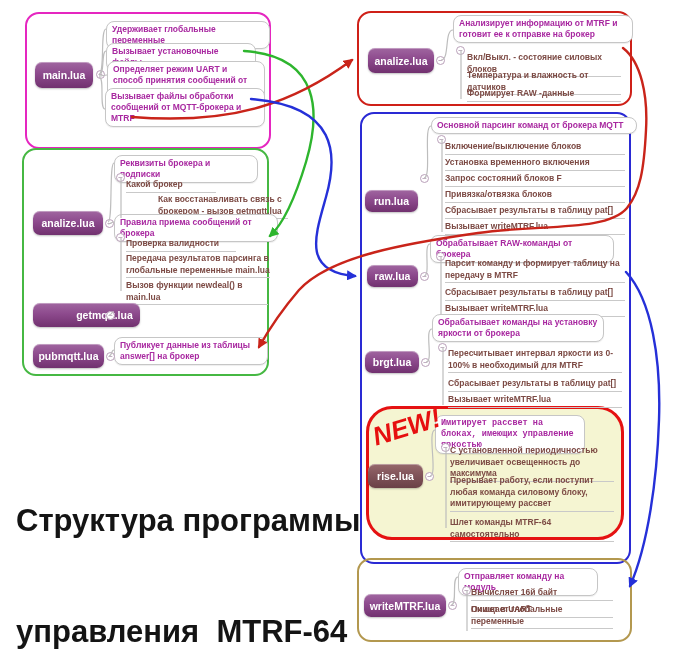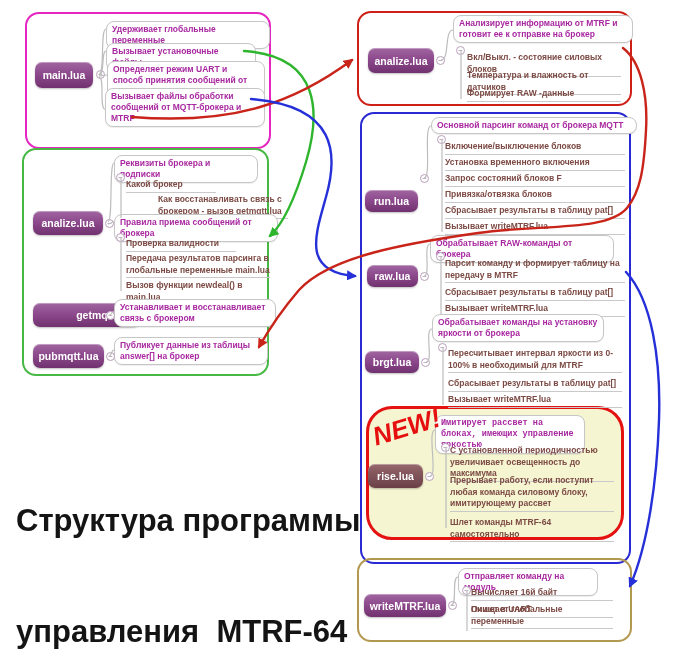--- a/index.html
+++ b/index.html
@@ -55,21 +55,20 @@
   <div class="leaf" style="left:126px;top:179px;width:90px;">Какой брокер</div>
   <div class="leaf" style="left:126px;top:194px;width:130px;margin-left:32px;">Как восстанавливать связь с брокером - вызов getmqtt.lua</div>
   <div class="branch" style="left:114px;top:214px;width:152px;">Правила приема сообщений от брокера</div>
   <div class="toggle" style="left:116px;top:233px;">−</div>
   <div class="leaf" style="left:126px;top:238px;width:110px;">Проверка валидности</div>
   <div class="leaf" style="left:126px;top:253px;width:144px;">Передача результатов парсинга в глобальные переменные main.lua</div>
   <div class="leaf" style="left:126px;top:280px;width:142px;">Вызов функции newdeal()  в main.lua</div>
 
   <div class="node" style="left:33px;top:303px;width:71px;height:24px;padding-left:36px;">getmqtt.lua</div>
   <div class="toggle" style="left:106px;top:311px;">−</div>
-  <div class="branch" style="left:114px;top:299px;width:150px;">Устанавливает и восстанавливает связь с брокером</div>
 
   <div class="node" style="left:33px;top:344px;width:71px;height:24px;">pubmqtt.lua</div>
   <div class="toggle" style="left:106px;top:352px;">−</div>
   <div class="branch" style="left:114px;top:337px;width:142px;">Публикует данные из таблицы answer[] на брокер</div>
 
   <div class="node" style="left:368px;top:48px;width:66px;height:25px;">analize.lua</div>
   <div class="toggle" style="left:436px;top:56px;">−</div>
   <div class="branch" style="left:453px;top:15px;width:168px;">Анализирует информацию от MTRF и готовит ее к отправке на брокер</div>
   <div class="toggle" style="left:456px;top:46px;">−</div>
   <div class="leaf" style="left:467px;top:52px;width:154px;">Вкл/Выкл. - состояние силовых блоков</div>

